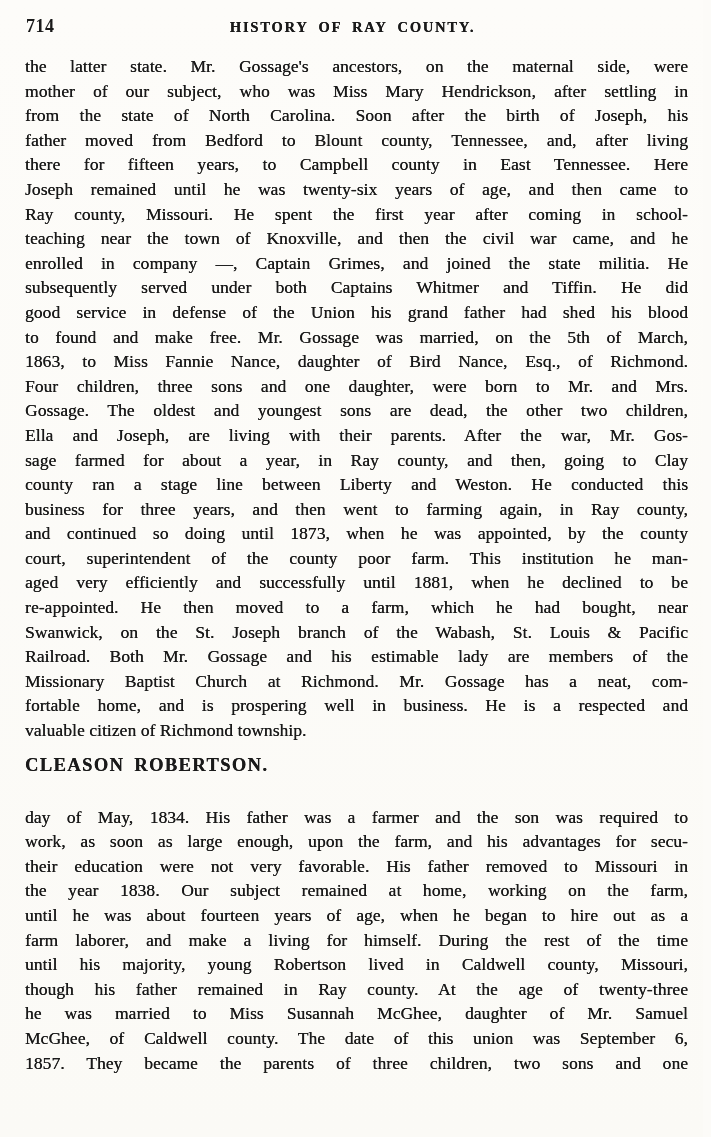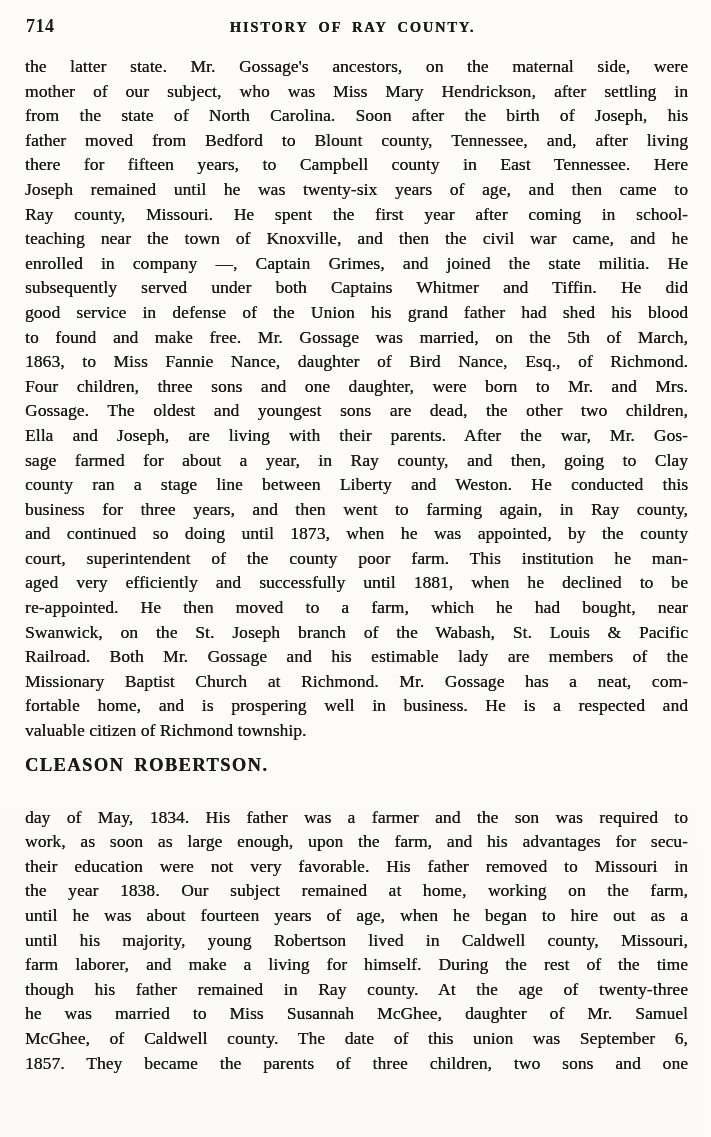--- a/index.html
+++ b/index.html
@@ -105,21 +105,21 @@
         <div class="line">fortable home, and is prospering well in business.  He is a respected and</div>
         <div class="line no-justify">valuable citizen of Richmond township.</div>
       </div>
       <div class="section-heading">CLEASON ROBERTSON.</div>
       <div class="paragraph">
         <div class="line">day of May, 1834.  His father was a farmer and the son was required to</div>
         <div class="line">work, as soon as large enough, upon the farm, and his advantages for secu-</div>
         <div class="line">their education were not very favorable.  His father removed to Missouri in</div>
         <div class="line">the year 1838.  Our subject remained at home, working on the farm,</div>
         <div class="line">until he was about fourteen years of age, when he began to hire out as a</div>
+        <div class="line">farm laborer, and make a living for himself.  During the rest of the time</div>
         <div class="line">until his majority, young Robertson lived in Caldwell county, Missouri,</div>
-        <div class="line">farm laborer, and make a living for himself.  During the rest of the time</div>
         <div class="line">though his father remained in Ray county.  At the age of twenty-three</div>
         <div class="line">he was married to Miss Susannah McGhee, daughter of Mr. Samuel</div>
         <div class="line">McGhee, of Caldwell county.  The date of this union was September 6,</div>
         <div class="line">1857.  They became the parents of three children, two sons and one</div>
       </div>
     </div>
 </div>
 
 </body></html>

